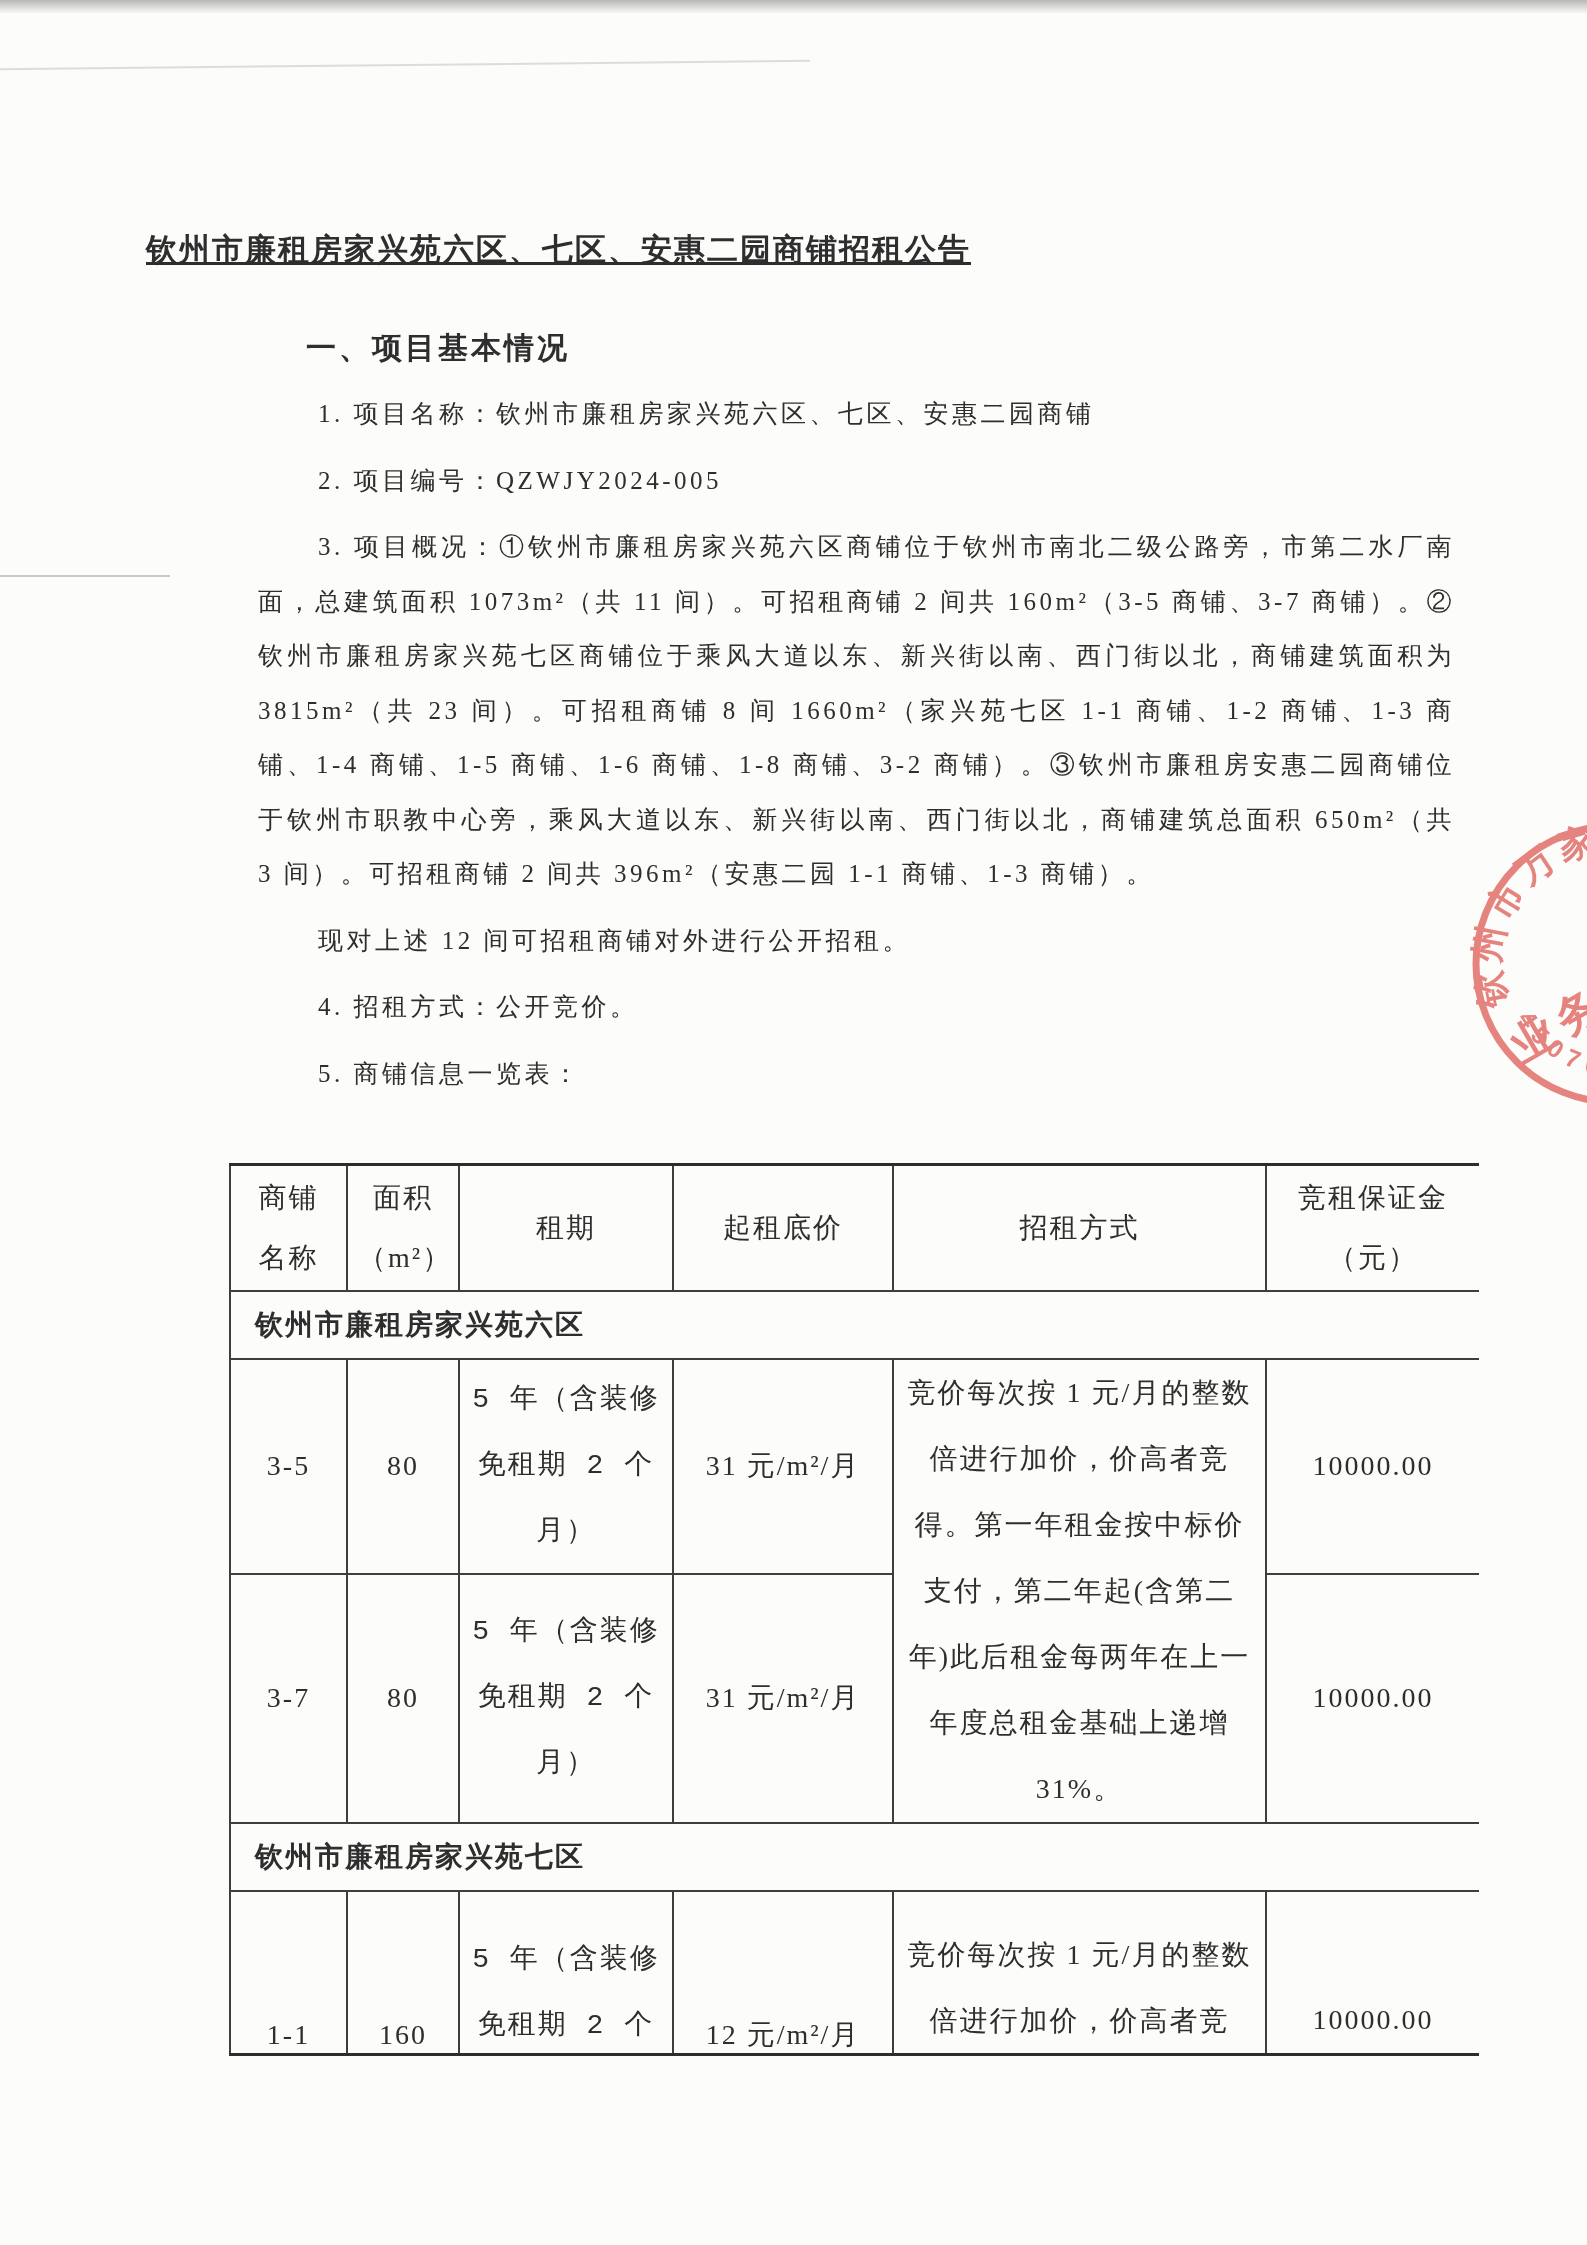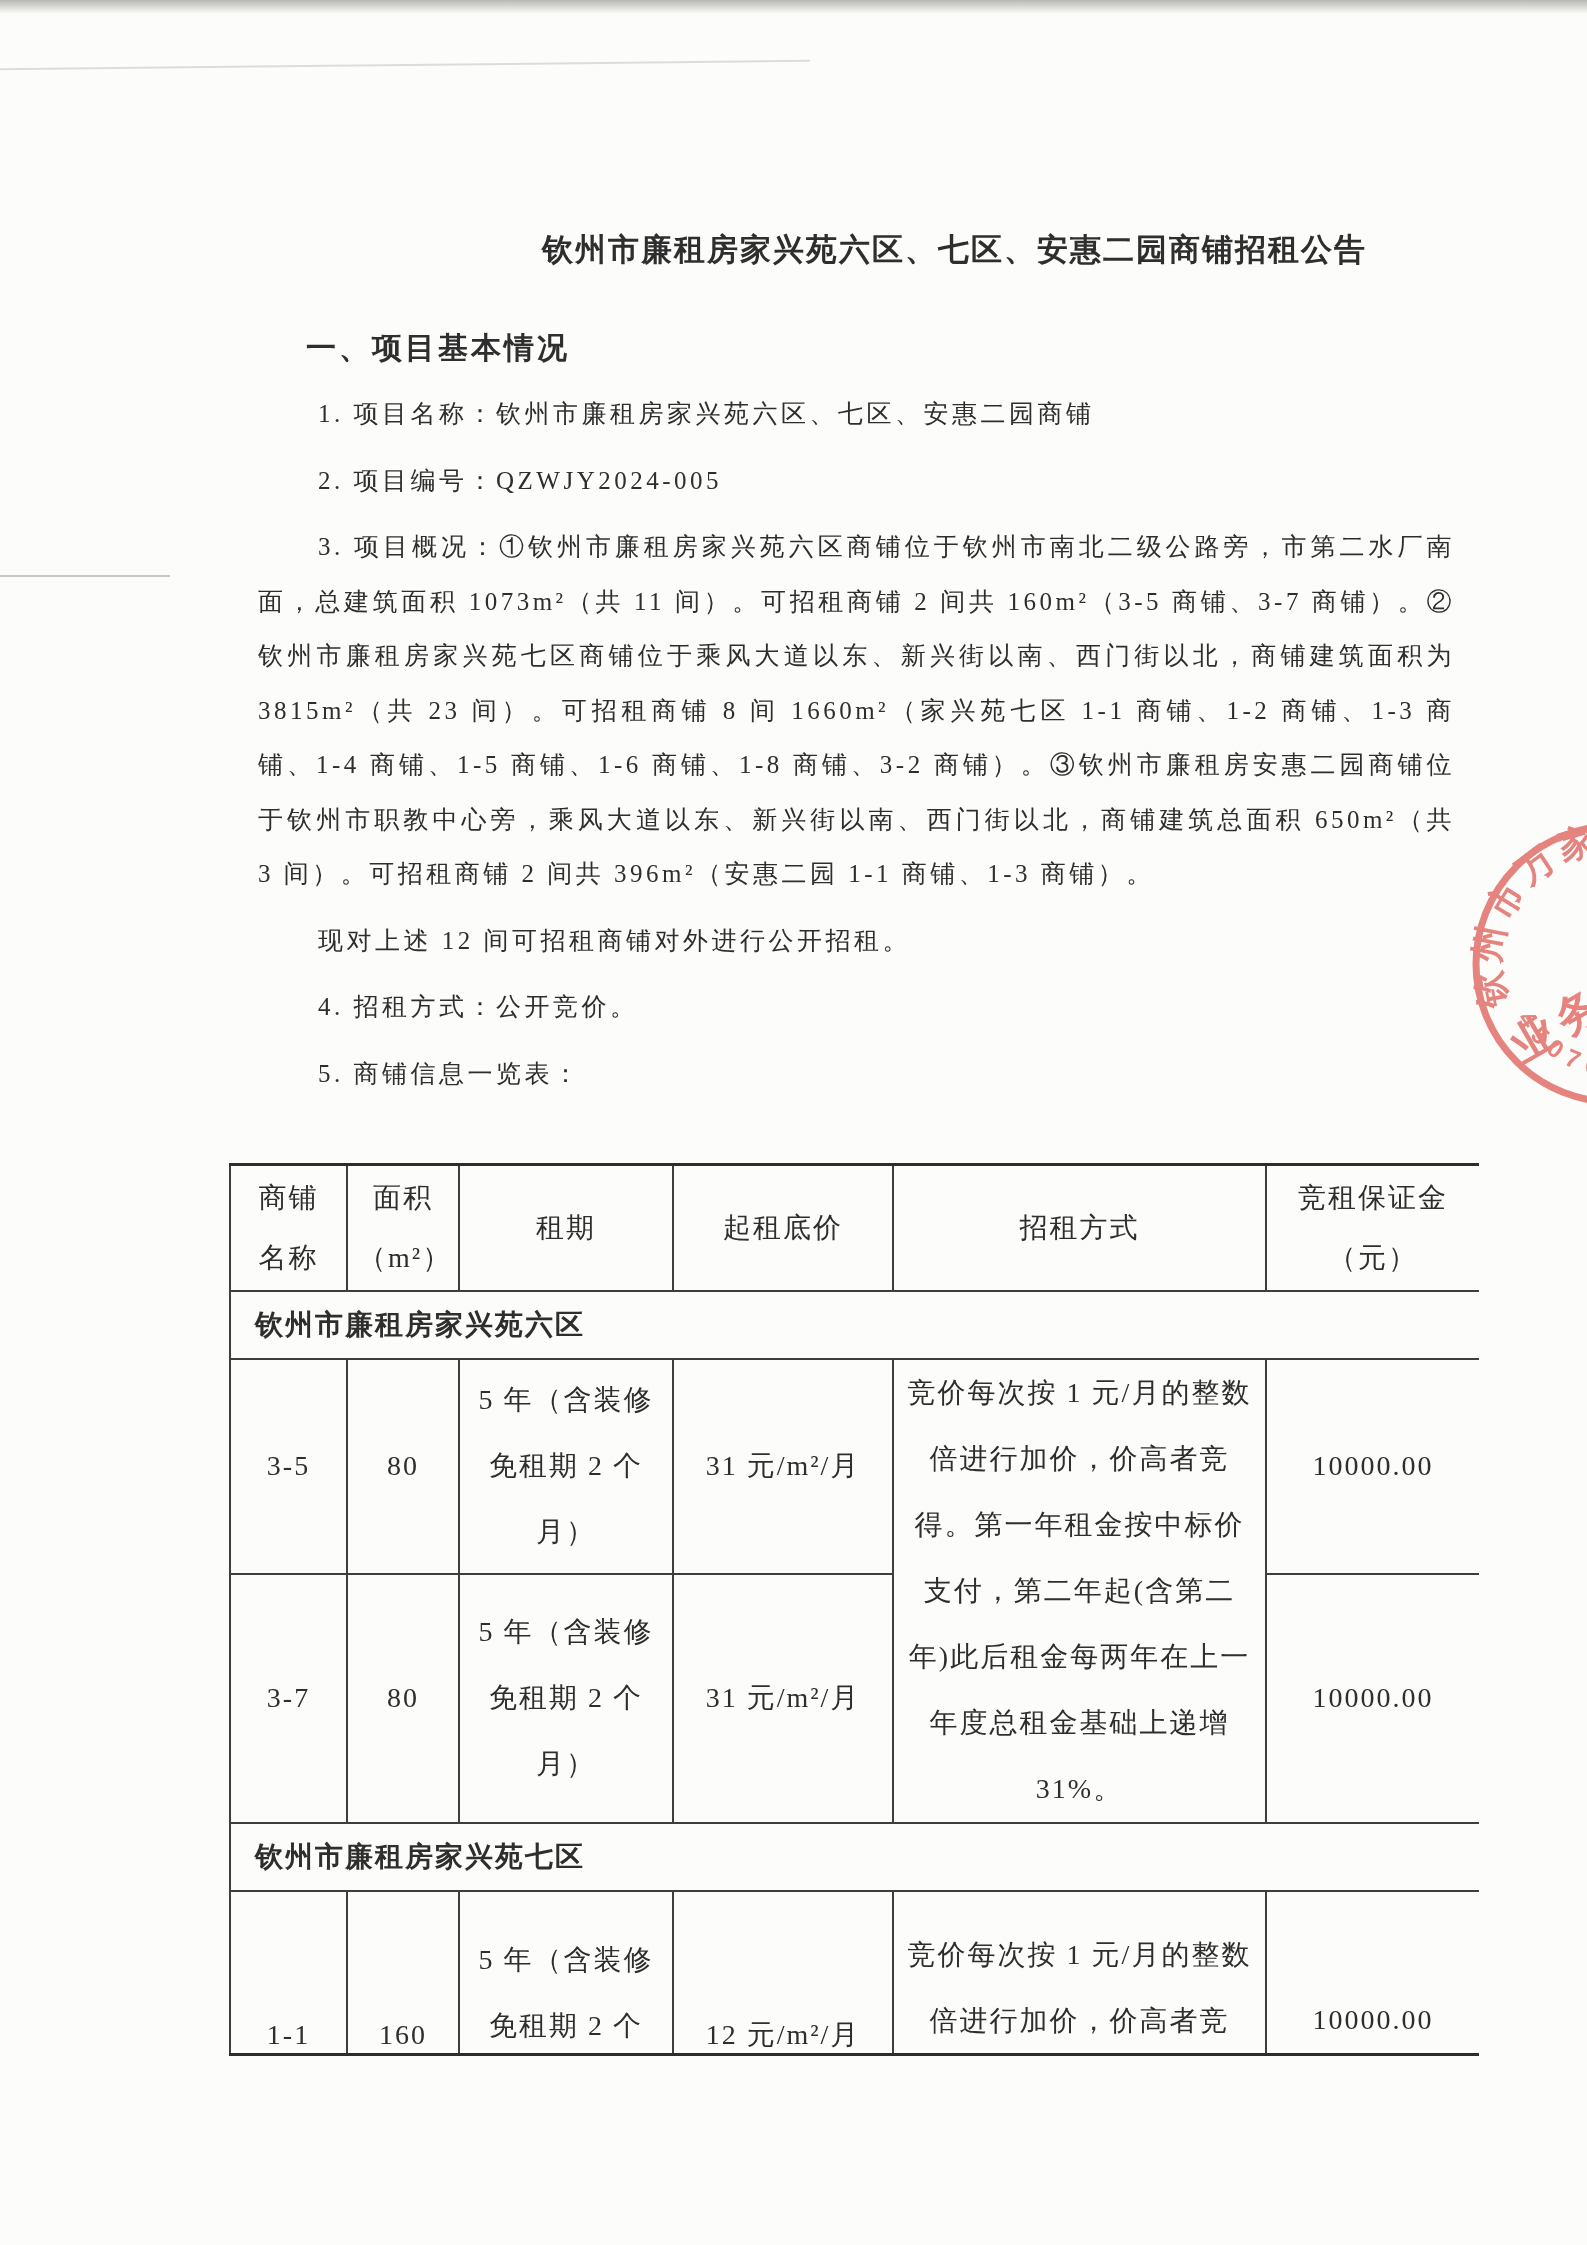--- a/index.html
+++ b/index.html
@@ -22,22 +22,23 @@
   .scan-smudge{
     position:absolute;top:575px;left:0;width:170px;height:2px;background:#c9c9c6;
   }
   .content{
     position:relative;
     padding:223px 120px 0 246px;
   }
   .title{
     margin:0;
     font-size:31px;font-weight:600;letter-spacing:2px;
-    line-height:54px;text-align:right;
+    line-height:54px;text-align:left;
     transform:translateX(-100px);
+    text-decoration:underline;
   }
   .heading{
     margin:44px 0 0 0;
     font-size:30px;font-weight:700;letter-spacing:3px;
     line-height:54px;
     font-family:"Liberation Sans","DejaVu Sans",sans-serif;
     text-indent:60px;
   }
   .paras{margin-top:11px;}
   .para{
@@ -73,21 +74,21 @@
   tr.thead th{line-height:60px;white-space:pre-line;border-top:3px solid #2d2d2d;}
   tr.group{height:60px;}
   tr.group td{
     text-align:left;padding-left:24px;font-weight:700;
     font-family:"Liberation Sans","DejaVu Sans",sans-serif;
     font-size:28px;letter-spacing:2px;
   }
   tr.r35{height:186px;}
   tr.r37{height:230px;}
   tr.r11{height:420px;}
-  td.term{line-height:62px;}
+  td.term{line-height:62px;font-family:Liberation Mono, monospace;}
   td.principle{
     text-align:justify;text-align-last:center;
     line-height:60px;padding:0 12px;
   }
   tr.r11 td{vertical-align:top;}
   tr.r11 td.pt-name{padding-top:110px;}
   tr.r11 td.term{padding-top:35px;}
   tr.r11 td.pt-price{padding-top:110px;}
   tr.r11 td.principle{padding-top:30px;line-height:66px;}
   tr.r11 td.pt-deposit{padding-top:95px;}

